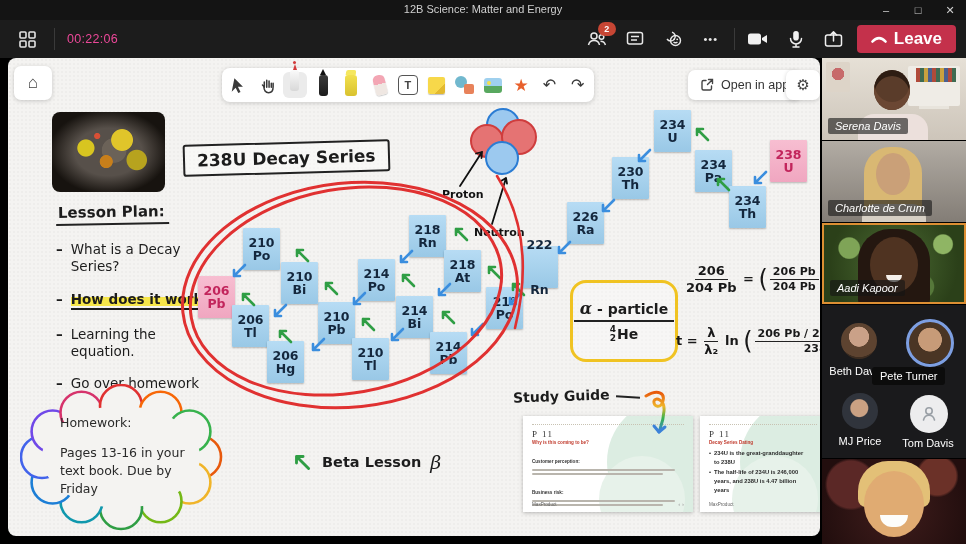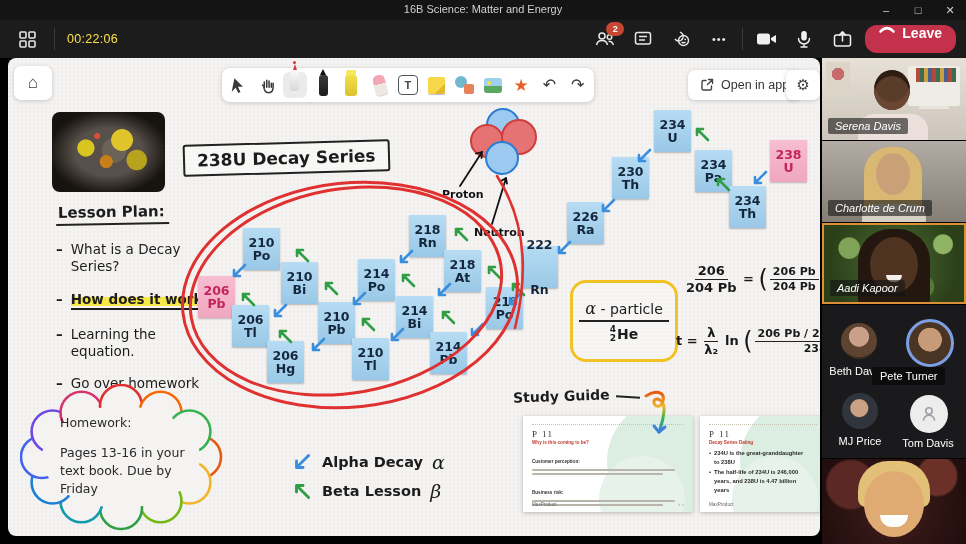--- a/index.html
+++ b/index.html
@@ -10,29 +10,29 @@
   .titlebar{position:absolute;left:0;top:0;width:966px;height:20px;background:#141414;}
   .titlebar .wtitle{position:absolute;left:0;right:0;top:3px;text-align:center;
        color:#d0d0d0;font-size:11px;}
   .wctrls{position:absolute;right:0;top:0;height:20px;display:flex;}
   .wctrl{width:32px;height:20px;color:#cfcfcf;font-size:11px;display:flex;align-items:center;justify-content:center;cursor:default;}
 
   
   .meetbar{position:absolute;left:0;top:20px;width:966px;height:38px;background:#1c1c1c;}
   .mb-left{position:absolute;left:12px;top:0;height:38px;display:flex;align-items:center;gap:12px;}
   .mb-div{width:1px;height:22px;background:#3a3a3a;}
-  .timer{color:#fde047;font-size:12.5px;letter-spacing:.3px;}
+  .timer{color:#ec4899;font-size:12.5px;letter-spacing:.3px;}
   .mb-right{position:absolute;right:10px;top:0;height:38px;display:flex;align-items:center;gap:8px;}
   .mb-btn{position:relative;width:30px;height:30px;display:flex;align-items:center;justify-content:center;border-radius:4px;}
   .mb-btn svg{display:block;}
   .badge{position:absolute;top:-2px;right:-4px;min-width:14px;height:14px;border-radius:8px;
        background:#c74634;color:#fff;font-size:9px;font-weight:bold;display:flex;align-items:center;justify-content:center;padding:0 2px;}
   .dots{color:#e8e8e8;font-size:11px;letter-spacing:1px;}
-  .leave{display:flex;align-items:flex-start;gap:7px;background:#c4314b;color:#fff;border-radius:12px;
-       height:28px;padding:0 14px;font-size:14px;font-weight:bold;}
+  .leave{display:flex;align-items:center;gap:7px;background:#c4314b;color:#fff;border-radius:4px;
+       height:28px;padding:0 14px;font-size:17px;font-weight:bold;}
 
   
   .board{position:absolute;left:8px;top:58px;width:812px;height:478px;background:#f4f3f1;
        border-radius:8px;overflow:hidden;
        background-image:radial-gradient(rgba(0,0,0,.025) 1px,transparent 1px);background-size:4px 4px;}
   .wb-btn{position:absolute;background:#fff;border-radius:7px;box-shadow:0 1px 4px rgba(0,0,0,.18);
        display:flex;align-items:center;justify-content:center;color:#424242;z-index:20;}
   .home-btn{left:6px;top:8px;width:38px;height:34px;font-size:17px;}
   .openapp{left:680px;top:12px;height:30px;padding:0 12px;gap:7px;font-size:12.5px;color:#333;}
   .gearbtn{left:778px;top:12px;width:34px;height:30px;font-size:15px;}
@@ -99,21 +99,21 @@
   .arrow svg{width:100%;height:100%;}
   .arrow path{fill:none;stroke-width:2.6;stroke-linecap:round;stroke-linejoin:round;}
   .arrow.a path{stroke:#3b8ede;}
   .arrow.b path{stroke:#2f9e44;}
 
   .circle-ink{position:absolute;left:0;top:0;z-index:4;pointer-events:none;}
 
   
   .alpha-box{position:absolute;left:562px;top:222px;width:102px;height:76px;border:3px solid #f0c322;border-radius:16px;
        display:flex;flex-direction:column;align-items:center;justify-content:center;z-index:3;background:rgba(255,255,255,.3);}
-  .ab-top{font-size:14px;font-weight:normal;border-bottom:2px solid #222;padding:0 6px 2px;}
+  .ab-top{font-size:14px;font-weight:bold;border-bottom:2px solid #222;padding:0 6px 2px;}
   .script{font-family:"DejaVu Serif",serif;font-style:italic;font-size:16px;}
   .ab-bot{margin-top:3px;font-size:14px;font-weight:bold;display:flex;align-items:center;}
   .supsub{display:inline-flex;flex-direction:column;font-size:9px;line-height:1.05;margin-right:1px;text-align:center;}
 
   
   .eq{position:absolute;font-family:"DejaVu Sans",sans-serif;font-weight:bold;color:#191919;font-size:13px;white-space:nowrap;z-index:3;}
   .frac{display:inline-flex;flex-direction:column;align-items:center;vertical-align:middle;line-height:1.05;margin:0 2px;}
   .frac .ft{border-bottom:1.8px solid #222;padding:0 3px 1px;}
   .frac .fb{padding-top:1px;}
   .bigp{font-size:24px;font-weight:normal;vertical-align:middle;}
@@ -198,21 +198,21 @@
   .t-bottom .hair{position:absolute;left:36px;top:2px;width:72px;height:46px;border-radius:30px 30px 8px 8px;background:#e3c077;}
   .t-bottom .head{left:42px;top:12px;width:60px;height:66px;background:#e0ab72;}
   .t-bottom .smile{position:absolute;left:58px;top:56px;width:28px;height:12px;border-radius:0 0 16px 16px;background:#fdfdfb;}
 </style>
 </head>
 <body>
 
 <div class="app">
 
   <div class="titlebar">
-    <div class="wtitle">16B Science: Matter and Energy</div>
+    <div class="wtitle">12B Science: Matter and Energy</div>
     <div class="wctrls">
       <div class="wctrl">–</div>
       <div class="wctrl">□</div>
       <div class="wctrl">✕</div>
     </div>
   </div>
 
   <div class="meetbar">
     <div class="mb-left">
       <div class="mb-btn">
@@ -604,27 +604,20 @@
           <span class="fb">λ₂</span>
         </span>
       <span>ln</span>
       <span class="bigp">(</span><span class="frac eqsm">
           <span class="ft">206 Pb ∕ 204 Pb) −</span>
           <span class="fb">238</span>
         </span>
     </div>
 
     <div class="legend hand">
-      <div class="leg-row">
-          <span class="arrow a"><svg viewBox="0 0 20 20">
-              <path d="M16 4L5 15M5 15V9M5 15h6"></path>
-            </svg></span>
-        <span class="leg-txt">Alpha Decay</span>
-        <span class="script" style="font-size:19px;">α</span>
-        </div>
       <div class="leg-row">
           <span class="arrow b"><svg viewBox="0 0 20 20">
               <path d="M16 16L5 5M5 5v6M5 5h6"></path>
             </svg></span>
         <span class="leg-txt">Beta Lesson</span>
         <span class="script" style="font-size:19px;">β</span>
         </div>
     </div>
 
     <div class="cloud">

